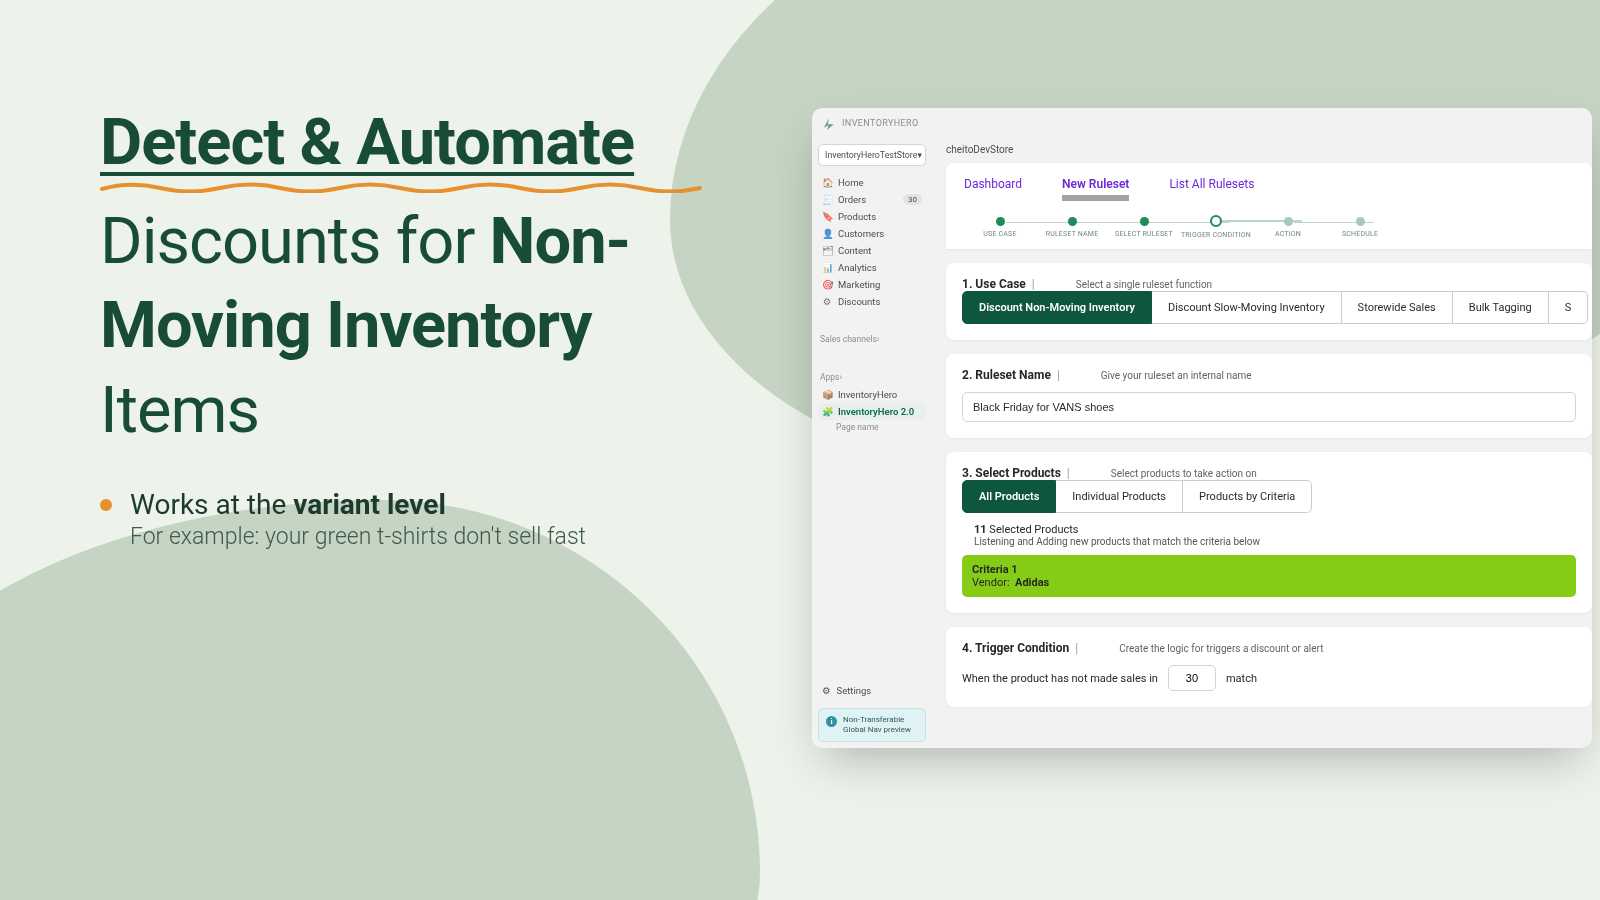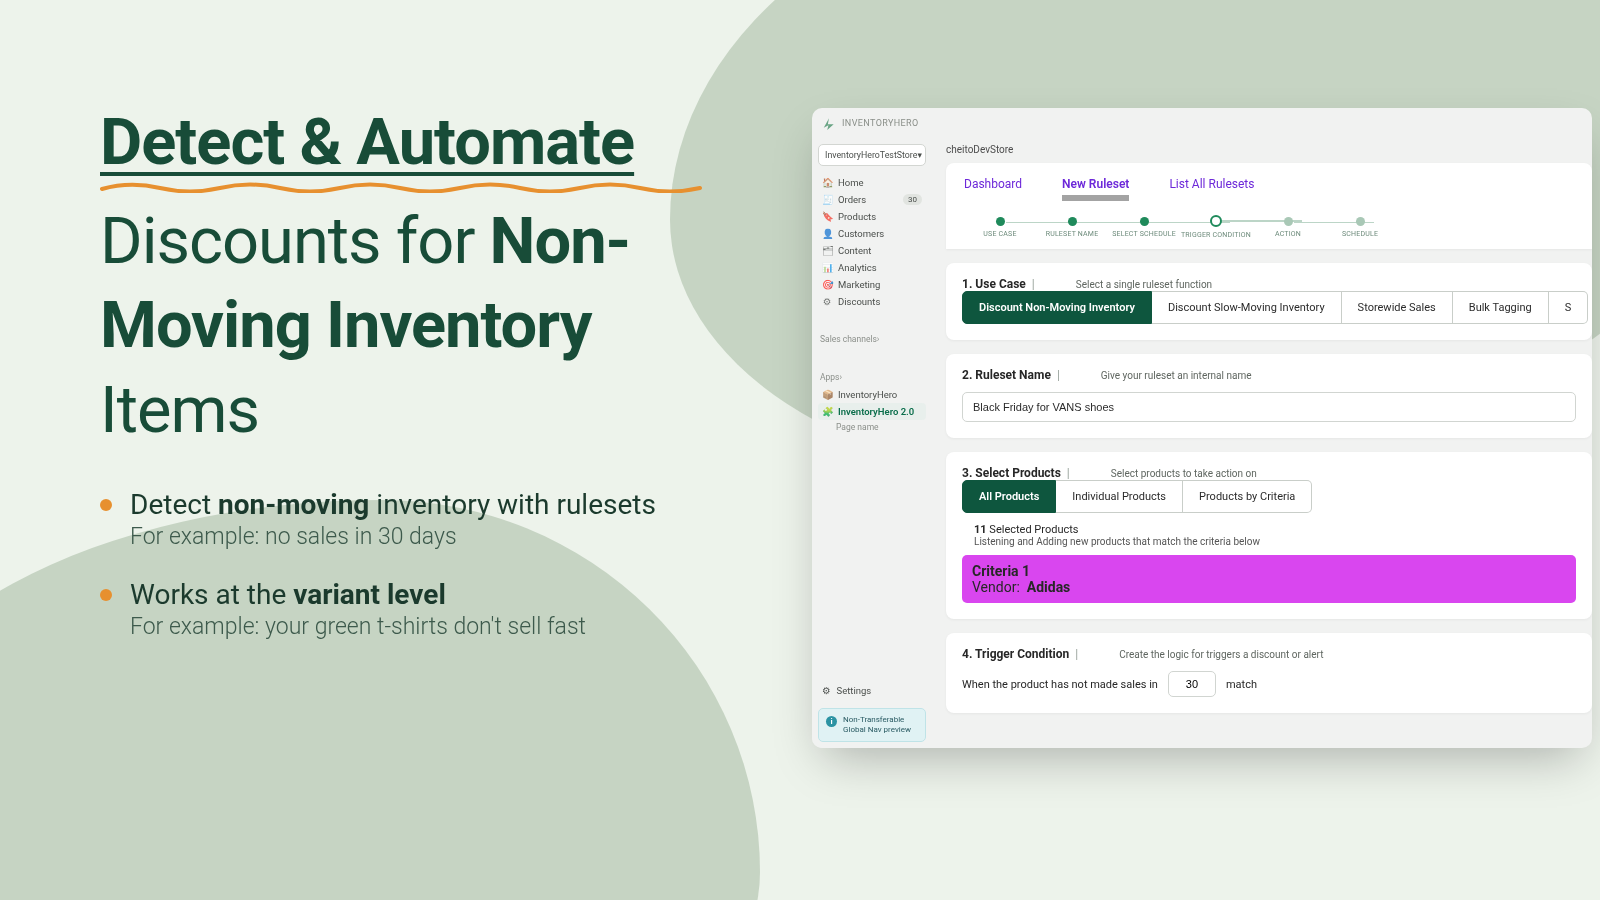--- a/index.html
+++ b/index.html
@@ -166,22 +166,22 @@
   .textfield {
     margin-top:10px; width:100%;
     border:1px solid #d1d5d1; border-radius:5px;
     padding:8px 10px; font-size:11px; color:#2b2b2b;
     background:#fff;
   }
   .sel-summary { margin:10px 0 0 12px; font-size:11px;}
   .sel-summary b{font-weight:700;}
   .sel-sub{font-size:10px; color:#555; margin-left:12px;}
   .criteria-box{
-    margin-top:8px; background:#d946ef; border-radius:5px;
-    padding:8px 10px; font-size:14px;
+    margin-top:8px; background:#84cc16; border-radius:5px;
+    padding:8px 10px; font-size:11px;
   }
   .trigger-line{display:flex; align-items:center; gap:10px; margin-top:10px; font-size:11px;}
   .numfield{
     width:48px; text-align:center; padding:6px 4px;
     border:1px solid #d1d5d1; border-radius:5px; font-size:11px;
   }
 </style>
 </head>
 <body>
 
@@ -194,29 +194,20 @@
     <svg class="squiggle" viewBox="0 0 620 14" preserveAspectRatio="none">
       <path d="M2 10 Q 30 2, 60 9 T 120 9 T 180 9 T 240 9 T 300 9 T 360 9 T 420 9 T 480 9 T 540 9 T 600 9" stroke="#e7902f" stroke-width="4" fill="none" stroke-linecap="round"></path>
     </svg>
     <span class="light">Discounts for </span><span>Non-Moving Inventory</span><span class="light"> Items</span>
   </div>
   <div class="bullets">
     <div class="bullet">
       <div class="dot"></div>
       <div>
         <div class="line1">
-          <span>Detect </span><b>non-moving</b><span> inventory with rulesets</span>
-        </div>
-        <div class="line2">For example: no sales in 30 days</div>
-      </div>
-    </div>
-    <div class="bullet">
-      <div class="dot"></div>
-      <div>
-        <div class="line1">
           <span>Works at the </span><b>variant level</b><span></span>
         </div>
         <div class="line2">For example: your green t-shirts don't sell fast</div>
       </div>
     </div>
   </div>
 </div>
 
 <div class="app">
   <div class="brandbar">
@@ -310,21 +301,21 @@
             <div class="step">
               <div class="circle"></div>
               <div class="lbl">USE CASE</div>
             </div>
             <div class="step">
               <div class="circle"></div>
               <div class="lbl">RULESET NAME</div>
             </div>
             <div class="step">
               <div class="circle"></div>
-              <div class="lbl">SELECT SCHEDULE</div>
+              <div class="lbl">SELECT RULESET</div>
             </div>
             <div class="step current">
               <div class="circle"></div>
               <div class="lbl">TRIGGER CONDITION</div>
             </div>
             <div class="step pending">
               <div class="circle"></div>
               <div class="lbl">ACTION</div>
             </div>
             <div class="step pending">

